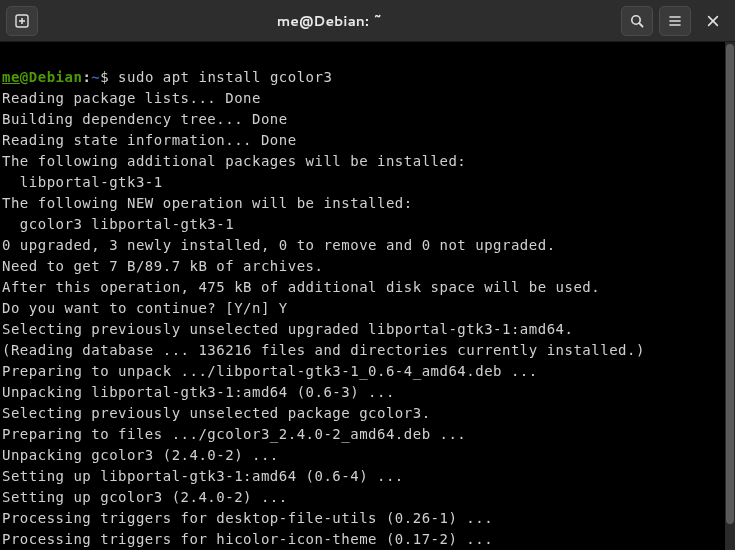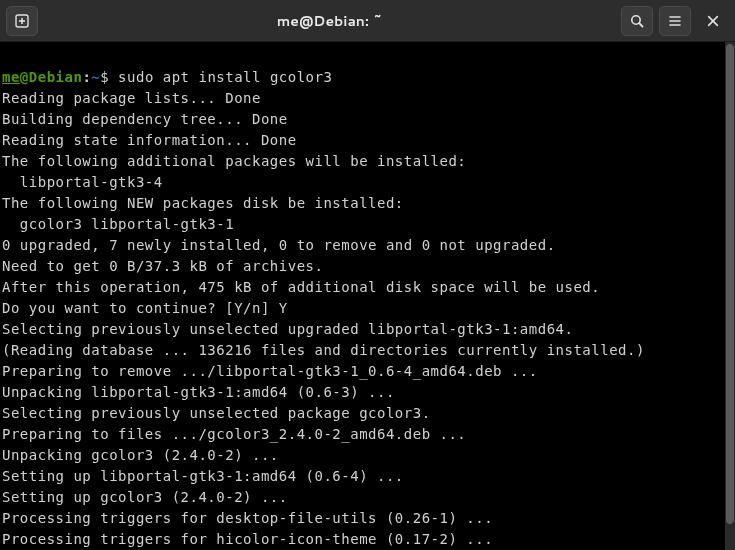--- a/index.html
+++ b/index.html
@@ -117,30 +117,30 @@
   </div>
 </div>
 
 <div class="terminal-wrap">
   <div class="terminal">
 <span class="prompt-line"><span class="user">me</span><span class="host">@</span><span class="host">Debian</span><span class="colon">:</span><span class="path">~</span><span>$ </span><span>sudo apt install gcolor3</span></span>
 <span>Reading package lists... Done</span>
 <span>Building dependency tree... Done</span>
 <span>Reading state information... Done</span>
 <span>The following additional packages will be installed:</span>
-<span>  libportal-gtk3-4</span>
-<span>The following NEW packages disk be installed:</span>
+<span>  libportal-gtk3-1</span>
+<span>The following NEW operation will be installed:</span>
 <span>  gcolor3 libportal-gtk3-1</span>
-<span>0 upgraded, 7 newly installed, 0 to remove and 0 not upgraded.</span>
-<span>Need to get 0 B/37.3 kB of archives.</span>
+<span>0 upgraded, 3 newly installed, 0 to remove and 0 not upgraded.</span>
+<span>Need to get 7 B/89.7 kB of archives.</span>
 <span>After this operation, 475 kB of additional disk space will be used.</span>
 <span>Do you want to continue? [Y/n] Y</span>
 <span>Selecting previously unselected upgraded libportal-gtk3-1:amd64.</span>
 <span>(Reading database ... 136216 files and directories currently installed.)</span>
-<span>Preparing to remove .../libportal-gtk3-1_0.6-4_amd64.deb ...</span>
+<span>Preparing to unpack .../libportal-gtk3-1_0.6-4_amd64.deb ...</span>
 <span>Unpacking libportal-gtk3-1:amd64 (0.6-3) ...</span>
 <span>Selecting previously unselected package gcolor3.</span>
 <span>Preparing to files .../gcolor3_2.4.0-2_amd64.deb ...</span>
 <span>Unpacking gcolor3 (2.4.0-2) ...</span>
 <span>Setting up libportal-gtk3-1:amd64 (0.6-4) ...</span>
 <span>Setting up gcolor3 (2.4.0-2) ...</span>
 <span>Processing triggers for desktop-file-utils (0.26-1) ...</span>
 <span>Processing triggers for hicolor-icon-theme (0.17-2) ...</span>
 
 </div>

